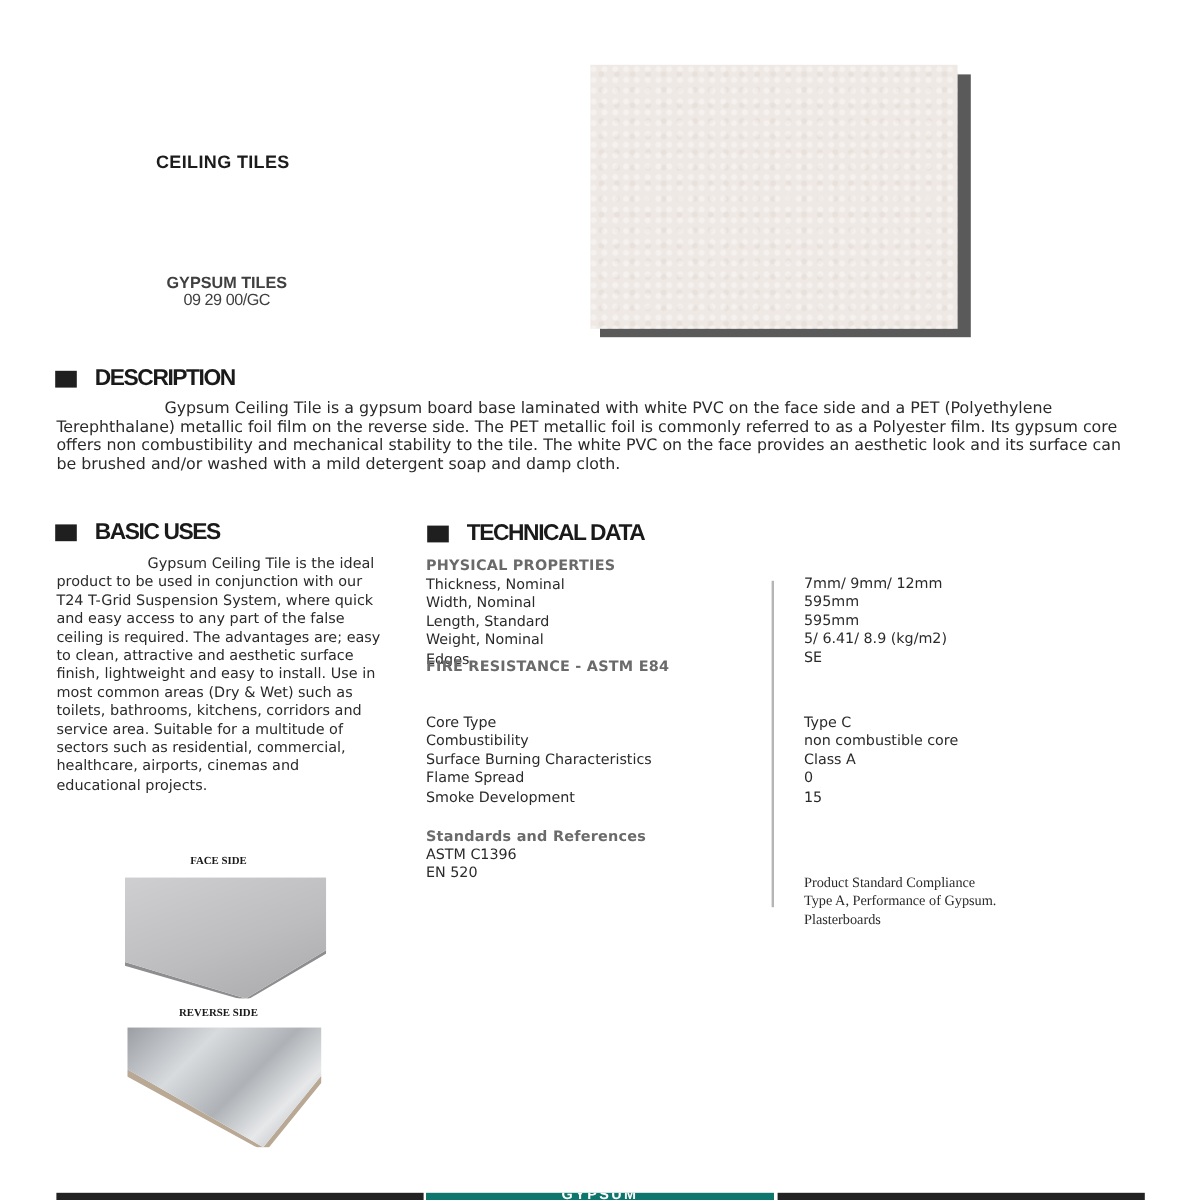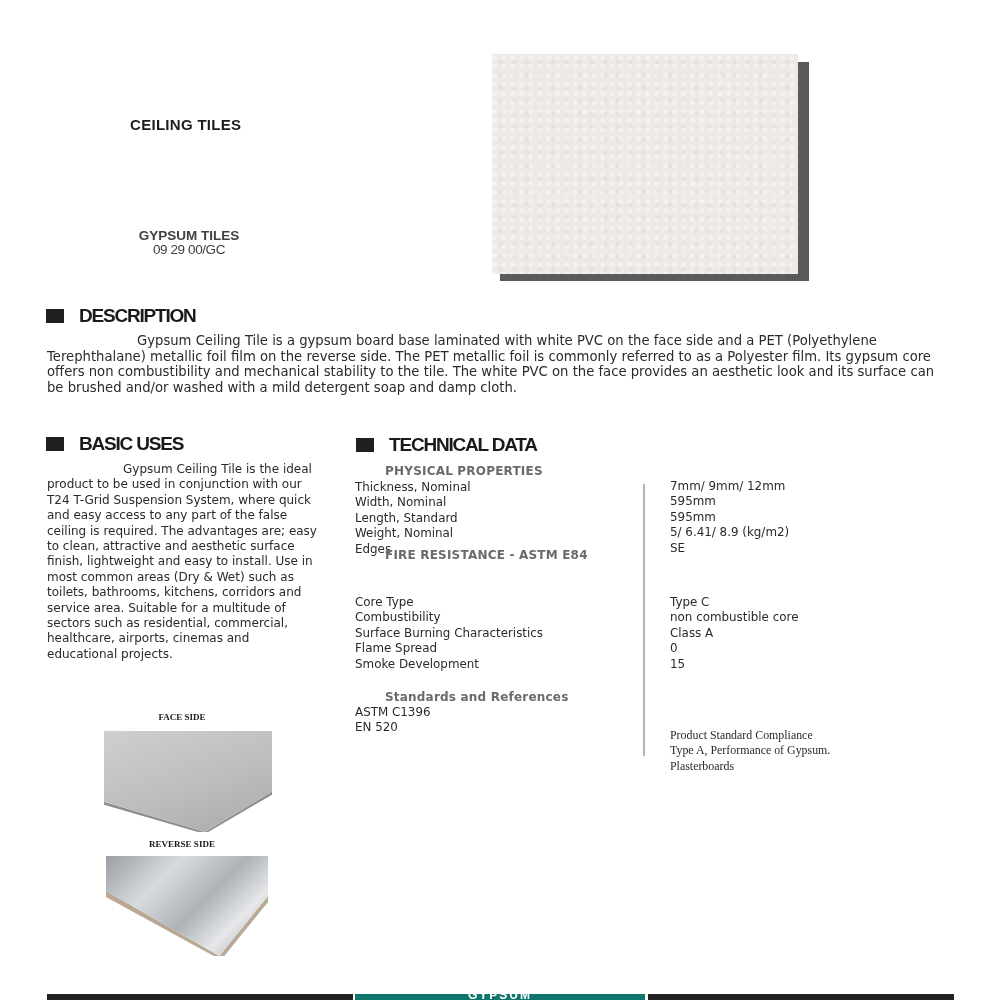--- a/index.html
+++ b/index.html
@@ -1,40 +1,40 @@
 <!DOCTYPE html>
 <html><head>
 <meta charset="utf-8">
 <style>
   * { box-sizing: border-box; margin: 0; padding: 0; }
   html, body { width: 1000px; height: 1000px; background: #ffffff; overflow: hidden; }
   body { position: relative; font-family: "DejaVu Sans", sans-serif; color: #1e1e1e; }
   .abs { position: absolute; }
 
-  .cat-title { left: 130px; top: 116px; font-family: "Liberation Sans", sans-serif; font-weight: bold; font-size: 15px; letter-spacing: 0.3px; color: #1c1c1c; }
+  .cat-title { left: 130px; top: 127px; font-family: "Liberation Sans", sans-serif; font-weight: bold; font-size: 15px; letter-spacing: 0.3px; color: #1c1c1c; }
   .prod-title { left: 127px; top: 229px; width: 124px; text-align: center; font-family: "Liberation Sans", sans-serif; font-weight: bold; font-size: 13.5px; line-height: 14px; color: #404040; }
   .prod-code { font-weight: normal; font-size: 13.5px; letter-spacing: -0.4px; }
 
   .hero-shadow { left: 500px; top: 62px; width: 309px; height: 219px; background: #5a5a5a; }
   .hero { left: 492px; top: 54px; width: 306px; height: 220px; background: #efe9e5;
     background-image: radial-gradient(circle at 30% 40%, rgba(255,255,255,0.35) 0 2px, transparent 3px),
                       radial-gradient(circle at 70% 60%, rgba(220,210,200,0.35) 0 2px, transparent 3px);
     background-size: 9px 9px, 13px 13px; }
 
   .sec-head { display: flex; align-items: center; font-family: "Liberation Sans", sans-serif; font-weight: bold; font-size: 19px; letter-spacing: -1.2px; color: #1a1a1a; }
   .sec-square { width: 18px; height: 14px; background: #1f1f1f; margin-right: 15px; display: inline-block; }
 
   .desc-head { left: 46px; top: 305px; }
   .desc-body { left: 47px; top: 333px; width: 905px; font-family: "DejaVu Sans", sans-serif; font-size: 13.2px; line-height: 15.5px; color: #2a2a2a; text-indent: 90px; }
 
   .uses-head { left: 46px; top: 433px; }
   .uses-body { left: 47px; top: 462px; width: 275px; font-size: 12px; line-height: 15.4px; color: #2a2a2a; text-indent: 76px; }
 
   .tech-head { left: 356px; top: 434px; }
-  .tech-group-title { font-weight: bold; font-size: 12px; color: #6a6a6a; letter-spacing: 0.2px; margin-left: 30px; }
+  .tech-group-title { font-weight: bold; font-size: 12px; color: #6a6a6a; letter-spacing: 0.2px; }
   .tech-row { font-size: 11.9px; line-height: 15.4px; color: #2a2a2a; }
   .tech-col-left { left: 355px; }
   .tech-col-right { left: 670px; }
   .divider { left: 643px; top: 484px; width: 2px; height: 272px; background: #b5b5b5; }
 
   .side-label { font-family: Liberation Serif, serif; font-weight: bold; font-size: 9px; color: #1a1a1a; text-align: center; width: 200px; left: 82px; }
   .face-img { left: 104px; top: 731px; width: 168px; height: 101px;
     background: linear-gradient(160deg, #cfcfd1 0%, #bdbdc0 55%, #a9a9ac 100%);
     clip-path: polygon(0 0, 100% 0, 100% 60%, 60% 100%, 0 70%); }
   .face-edge { left: 104px; top: 731px; width: 168px; height: 101px;

